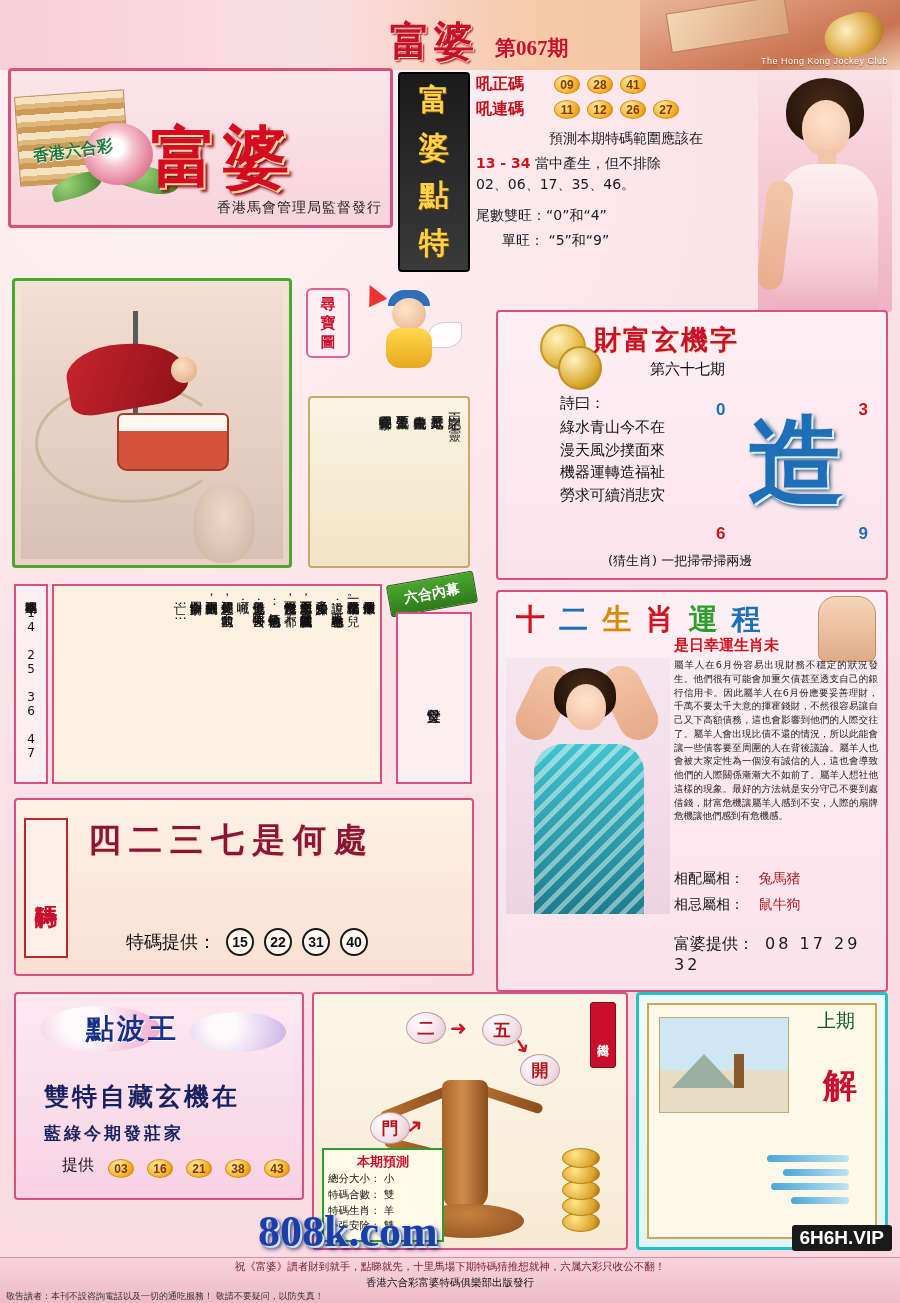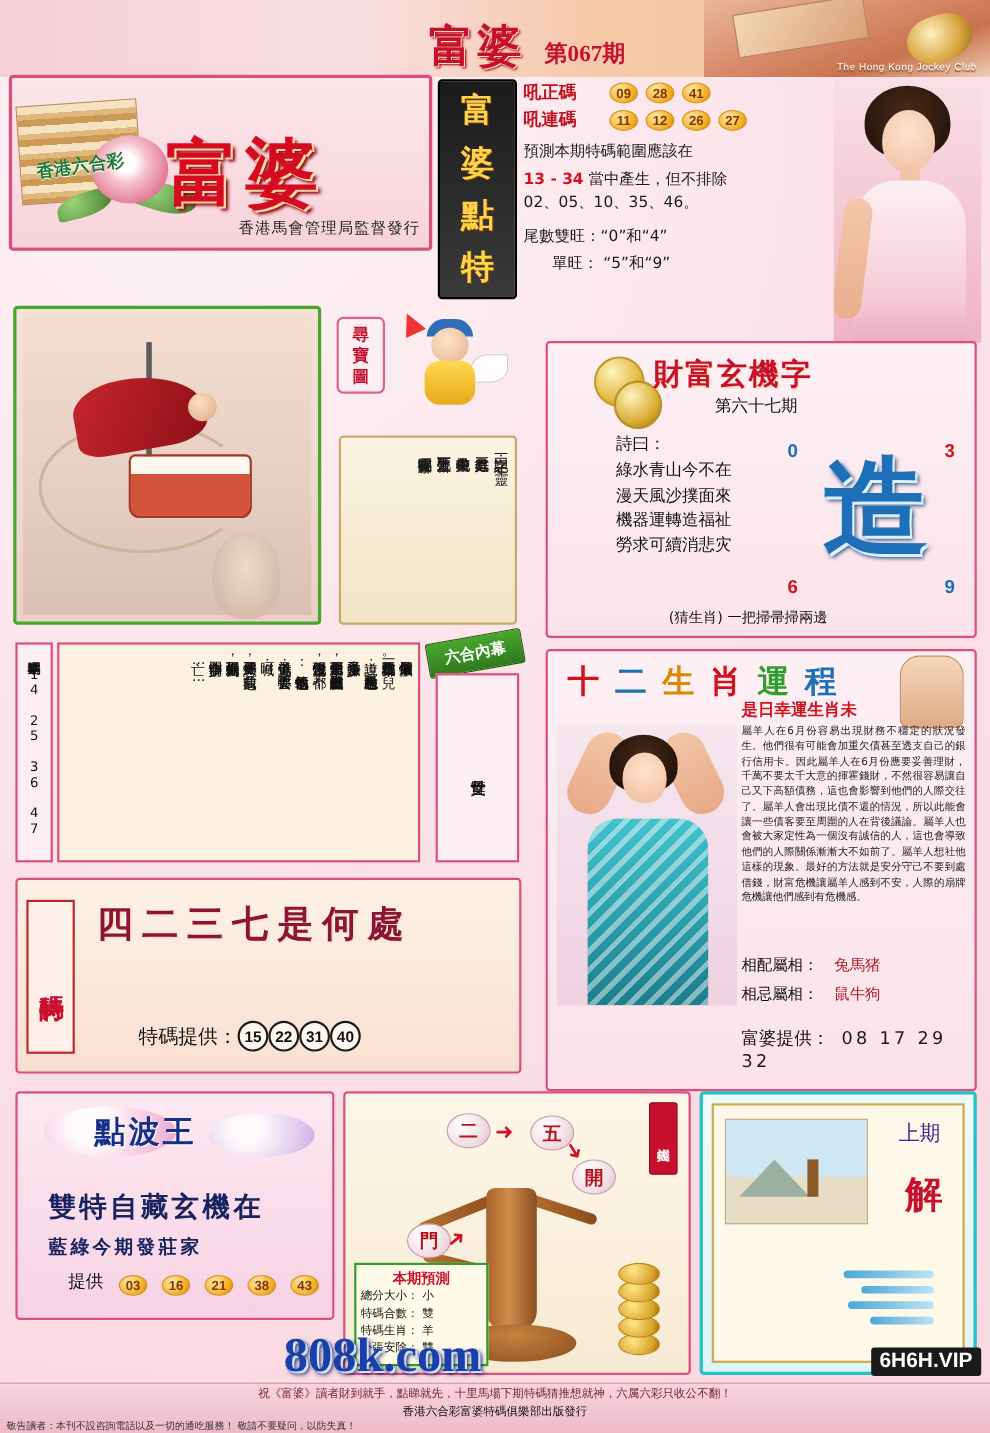--- a/index.html
+++ b/index.html
@@ -349,21 +349,21 @@
     position:absolute; left:8px; top:18px; width:44px; height:140px;
     border:2px solid #c0272d; background:#fdf0e8;
     display:flex; align-items:center; justify-content:center;
   }
   #tm-tag .vtext { font-size:22px; font-weight:bold; color:#c8102e; }
   #tm-l1 { position:absolute; left:72px; top:18px; font-size:33px; font-weight:bold; color:#8a1538;
     letter-spacing:8px; font-family:"DejaVu Sans", sans-serif; text-shadow:1px 1px 0 #ffd9b8; }
   #tm-l2 { position:absolute; left:72px; top:66px; font-size:33px; font-weight:bold; color:#8a1538;
     letter-spacing:8px; font-family:"DejaVu Sans", sans-serif; text-shadow:1px 1px 0 #ffd9b8; }
   #tm-provide { position:absolute; left:110px; top:128px; font-size:18px; color:#111;
-    font-family:"DejaVu Sans", sans-serif; display:flex; align-items:center; }
+    font-family:"DejaVu Sans", sans-serif; display:flex; align-items:center; gap:10px;}
   .circle-num {
     display:inline-flex; align-items:center; justify-content:center;
     width:28px; height:28px; border-radius:50%;
     border:2px solid #1a1a1a; font-size:14px; font-weight:bold; color:#111;
     font-family:"Liberation Sans", sans-serif; background:#fff8f0;
   }
 
   
   #dianbo {
     left:14px; top:992px; width:290px; height:208px;
@@ -442,22 +442,22 @@
     border:3px solid #22c3c6; background: linear-gradient(180deg,#eefbfb,#dff4f6);
     overflow:hidden;
   }
   #sq-inner { position:absolute; inset:8px; border:2px solid #d0a64e; background:#fdf8e8; }
   #sq-pic { position:absolute; left:10px; top:12px; width:130px; height:96px;
     background: linear-gradient(180deg,#cfe7f2 0 55%, #e7dcc4 55% 100%);
     border:1px solid #bba87c; overflow:hidden; }
   #sq-pic .mtn { position:absolute; left:12px; top:36px; width:0; height:0;
     border-left:32px solid transparent; border-right:32px solid transparent; border-bottom:34px solid #9bb0a0; }
   #sq-pic .man { position:absolute; left:74px; top:36px; width:10px; height:34px; background:#8a5a2a; }
-  #sq-title { position:absolute; right:18px; top:14px; width:40px;
-    font-size:19px; color:#4c1d95; font-family:"DejaVu Sans", sans-serif; line-height:1.2; }
+  #sq-title { position:absolute; right:18px; top:4px; width:40px;
+    font-size:19px; color:#14532d; font-family:"DejaVu Sans", sans-serif; line-height:1.2; }
   #sq-jie { position:absolute; right:18px; top:58px; font-size:34px; font-weight:bold; color:#c8102e;
     font-family:"DejaVu Sans", sans-serif; }
   #sq-swirl { position:absolute; right:22px; bottom:26px; width:86px; height:56px; }
   #sq-swirl div { position:absolute; left:0; height:7px; width:86px; border-radius:6px;
     background: linear-gradient(90deg,#4aa7d8,#bfe3f2); }
 
   
   #wm-bar {
     position:absolute; left:0; bottom:46px; width:900px; height:46px;
     background: linear-gradient(90deg, rgba(250,210,220,.0), rgba(250,210,220,.0));
@@ -528,26 +528,26 @@
       <span class="ball">28</span>
       <span class="ball">41</span>
     </div>
     <div class="pred-row">
       <div class="pred-label">吼連碼</div>
       <span class="ball">11</span>
       <span class="ball">12</span>
       <span class="ball">26</span>
       <span class="ball">27</span>
     </div>
-    <div class="pred-text" style="margin-top:8px; ">預測本期特碼範圍應該在</div>
+    <div class="pred-text" style="margin-top:8px; text-align:center;">預測本期特碼範圍應該在</div>
     <div class="pred-text" style="margin-top:4px;">
       <span class="hl-red">13 - 34</span>
       <span>當中產生，但不排除</span>
     </div>
-    <div class="pred-text">02、05、10、35、46。</div>
+    <div class="pred-text">02、06、17、35、46。</div>
     <div class="pred-text" style="margin-top:10px;">尾數雙旺：“0”和“4”</div>
     <div class="pred-text" style="margin-top:4px; padding-left:26px;">單旺：   “5”和“9”</div>
   </div>
 
   <div id="lady1">
     <div class="hair"></div>
     <div class="face"></div>
     <div class="neck"></div>
     <div class="body"></div>
     <div class="arm"></div>

